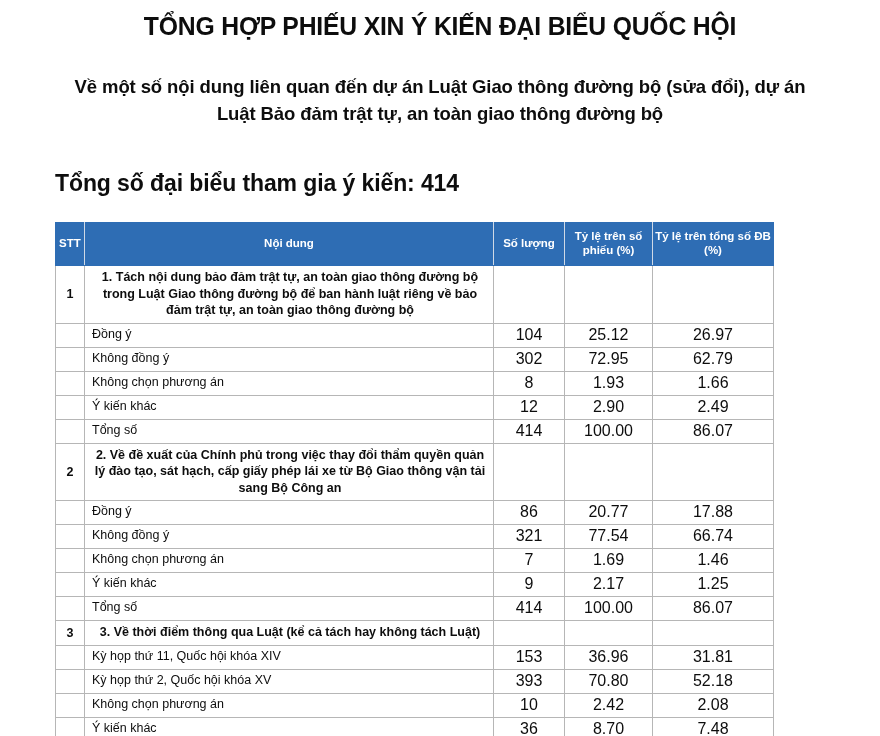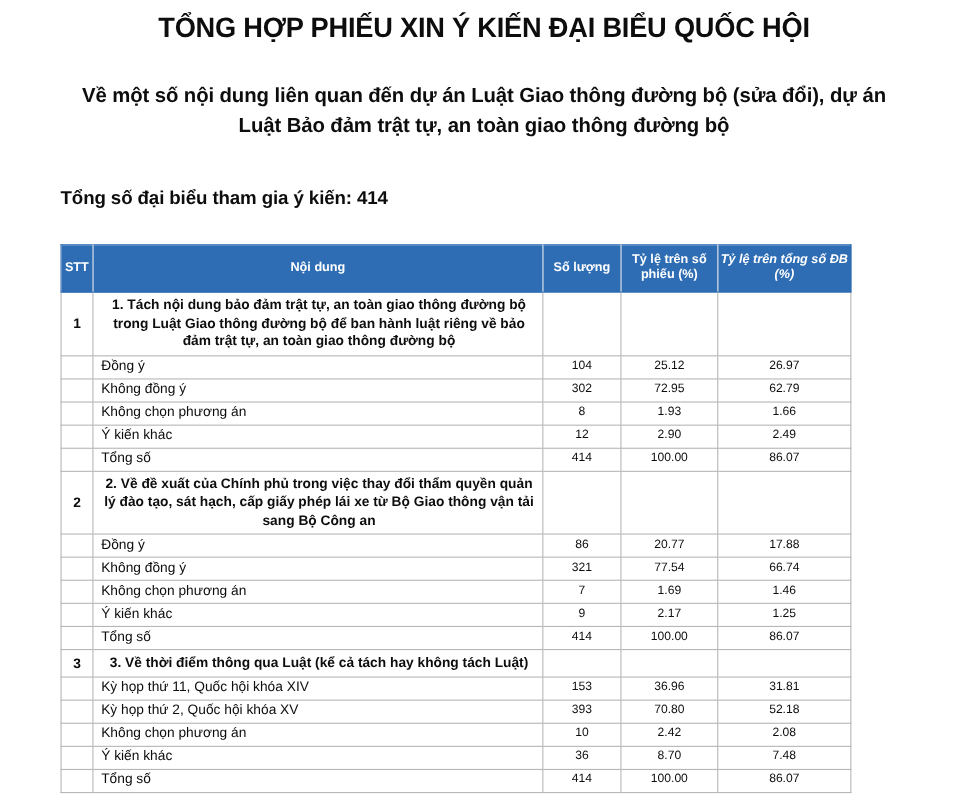--- a/index.html
+++ b/index.html
@@ -47,21 +47,21 @@
     font-size: 18.5px;
     font-weight: bold;
     line-height: 1.45;
     letter-spacing: -0.1px;
   }
 
   .doc-total-line {
     position: absolute;
     left: 55px;
     top: 170px;
-    font-size: 17px;
+    font-size: 23px;
     font-weight: bold;
     letter-spacing: -0.1px;
     white-space: nowrap;
   }
 
   
   .vote-table {
     position: absolute;
     left: 55px;
     top: 222px;
@@ -90,21 +90,21 @@
     color: #ffffff;
     font-weight: bold;
     text-align: center;
     line-height: 1.2;
     font-size: 11.5px;
     border-color: #2E6DB4;
     border-right-color: #cfd9e6;
     height: 38px;
     padding: 2px 1px;
   }
-  .vote-table thead th.th-last { border-right-color: #2E6DB4; font-style: italic; }
+  .vote-table thead th.th-last { border-right-color: #2E6DB4; }
   .vote-table thead th.th-stt {
     text-align: left;
     padding-left: 3px;
   }
 
   
   td.num-cell {
     text-align: center;
     font-weight: bold;
     font-size: 12.5px;
@@ -120,21 +120,21 @@
 
   
   td.opt-label {
     padding: 1px 5px 2px 7px;
     font-size: 12.5px;
     line-height: 1.25;
     white-space: nowrap;
   }
   td.val {
     text-align: center;
-    font-size: 11px;
+    font-size: 16px;
     padding: 1px 2px 2px 2px;
     line-height: 1.25;
   }
   tr.opt-row td { height: 17px; }
   tr.total-row td { height: 17px; }
 </style>
 </head>
 <body>
 
 <div class="page">

